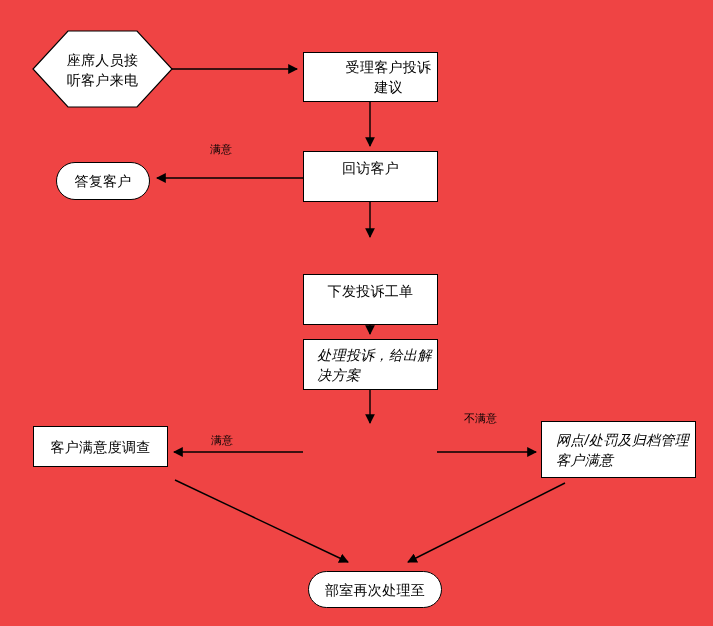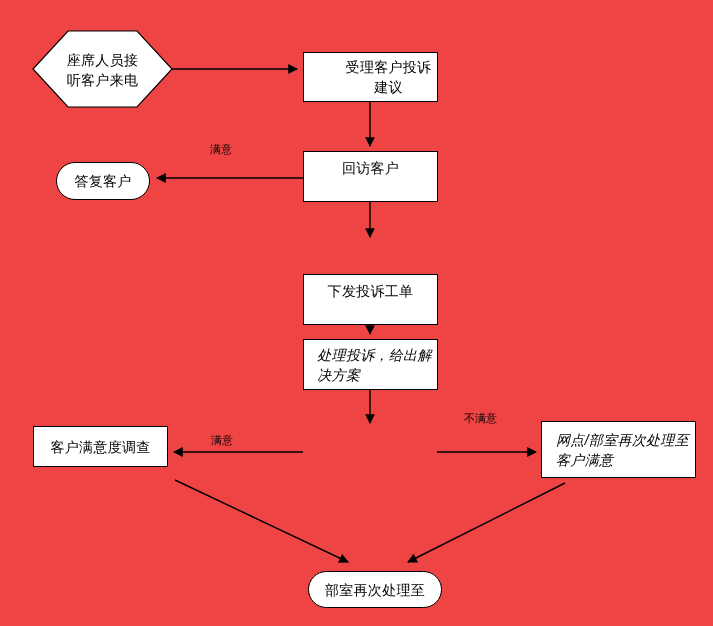--- a/index.html
+++ b/index.html
@@ -135,21 +135,21 @@
     <span class="node-text">处理投诉，给出解
 决方案</span>
   </div>
 
   <div class="node node-rect" style="left:33px; top:426px; width:135px; height:41px;">
     <span class="node-text">客户满意度调查</span>
   </div>
 
 
   <div class="node node-rect align-left" style="left:541px; top:421px; width:155px; height:57px;">
-    <span class="node-text">网点/部室再次处理至
+    <span class="node-text">网点/处罚及归档管理
 客户满意</span>
   </div>
 
   <div class="node node-stadium" style="left:308px; top:571px; width:134px; height:37px;">
     <span class="node-text">部室再次处理至</span>
   </div>
 
   <div class="edge-label" style="left:210px; top:141px;">满意</div>
 
   <div class="edge-label" style="left:211px; top:432px;">满意</div>

